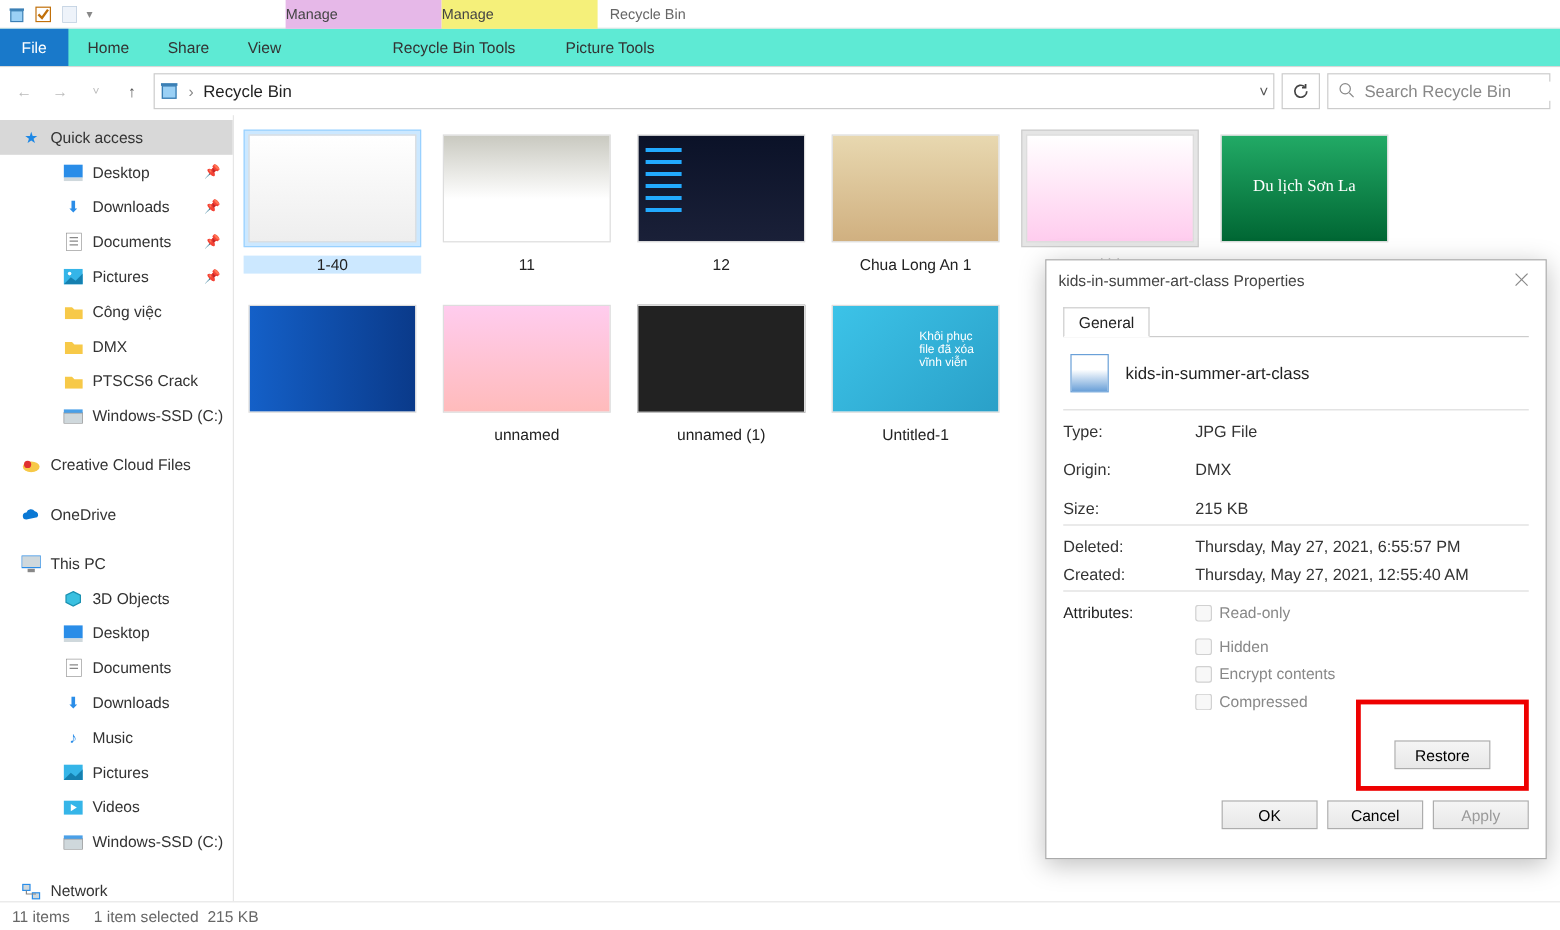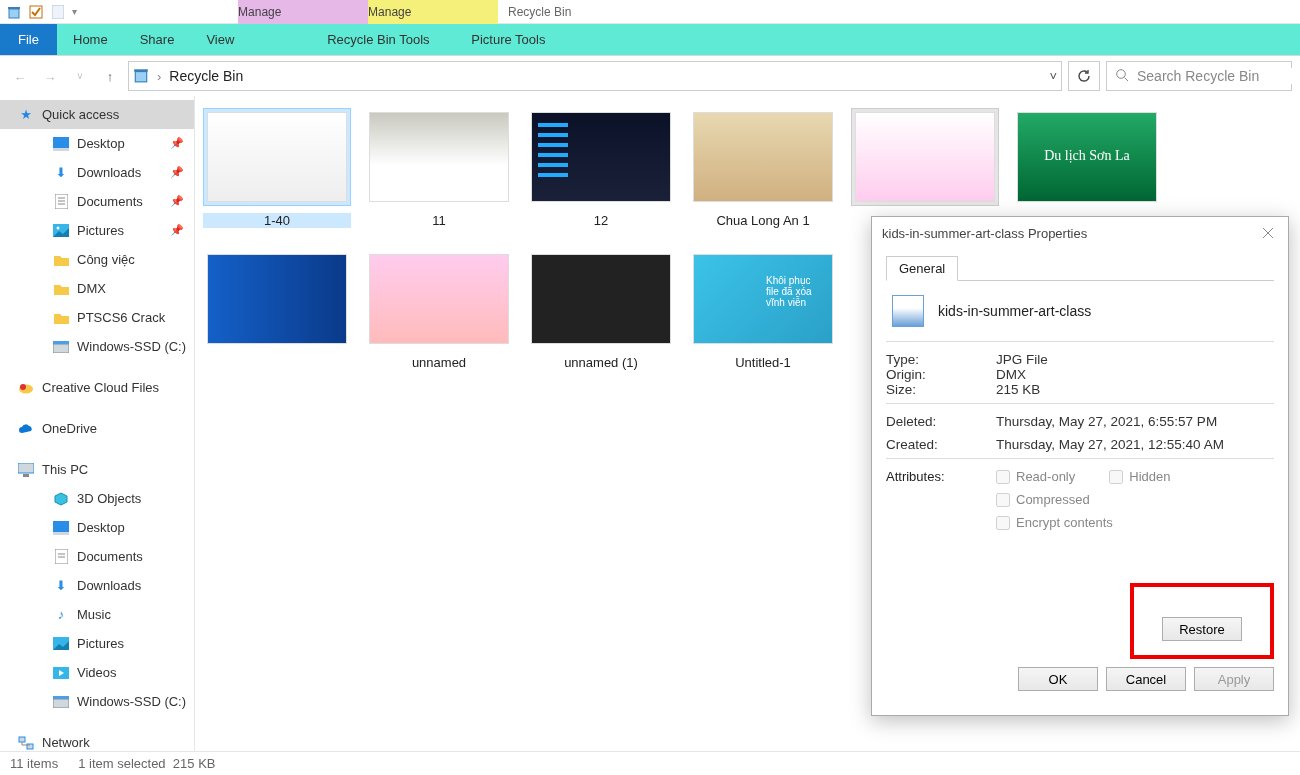--- a/index.html
+++ b/index.html
@@ -72,25 +72,25 @@
   
   .dlg { position:absolute; left:871px; top:216px; width:418px; height:500px; background:#fff; border:1px solid #aaa; box-shadow:0 5px 20px rgba(0,0,0,.25);}
   .dlg-title { display:flex; align-items:center; height:32px; padding:0 10px; font-size:13px; color:#444; position:relative;}
   .dlg-close { position:absolute; right:6px; top:4px; width:28px; height:24px; display:flex; align-items:center; justify-content:center; color:#888;}
   .dlg-body { padding:6px 14px 10px;}
   .tabstrip { border-bottom:1px solid #ccc; margin-bottom:14px;}
   .tab { display:inline-block; padding:4px 12px; border:1px solid #ccc; border-bottom:1px solid #fff; background:#fff; position:relative; top:1px; font-size:13px;}
   .fileheader{ display:flex; align-items:center; gap:14px; margin:8px 0 14px 6px;}
   .fileicon{ width:32px; height:32px; border:1px solid #6aa0d8; background:linear-gradient(#fff 40%,#6aa0d8);}
   .hr{ border:none; border-top:1px solid #ddd; margin:4px 0 10px;}
-  .kv{ display:grid; grid-template-columns:110px 1fr; row-gap:0; font-size:13.5px; color:#333; margin-bottom:6px;}
+  .kv{ display:grid; grid-template-columns:110px 1fr; row-gap:17px; font-size:13.5px; color:#333; margin-bottom:6px;}
   .kv.tight{ row-gap:8px;}
   .attr-grid{ display:grid; grid-template-columns:110px 1fr; }
   .chkcol{ display:flex; flex-direction:column; gap:8px; color:#888;}
-  .chkrow{ display:flex; gap:34px;}
+  .chkrow{ display:flex; gap:13px;flex-direction:column;}
   .chk{ display:flex; align-items:center; gap:6px;}
   .chk input{ width:14px; height:14px;}
   .restore-box{ border:4px solid #e00; padding:18px 14px 14px; position:absolute; right:14px; bottom:56px; width:144px; height:76px; display:flex; align-items:flex-end; justify-content:center;}
   .btn{ min-width:72px; height:24px; border:1px solid #adadad; background:linear-gradient(#f5f5f5,#e8e8e8); font-size:13px;}
   .btn:disabled{ color:#9a9a9a;}
   .dlg-buttons{ position:absolute; right:14px; bottom:24px; display:flex; gap:8px;}
   .dlg-buttons .btn{ width:80px;}
 
   
   .status{ position:absolute; bottom:0; left:0; right:0; height:24px; border-top:1px solid #e6e6e6; display:flex; align-items:center; padding:0 10px; gap:20px; color:#666; font-size:13px;}
@@ -412,25 +412,25 @@
               <input type="checkbox" disabled="" style="">
               <span>Read-only</span>
             </label>
           <label class="chk">
               <input type="checkbox" disabled="" style="">
               <span>Hidden</span>
             </label>
         </div>
         <label class="chk">
             <input type="checkbox" disabled="" style="">
-            <span>Compressed</span>
+            <span>Encrypt contents</span>
           </label>
         <label class="chk">
             <input type="checkbox" disabled="" style="">
-            <span>Encrypt contents</span>
+            <span>Compressed</span>
           </label>
       </div>
     </div>
   </div>
   <div class="restore-box">
     <button class="btn" style="width:80px;">Restore</button>
   </div>
   <div class="dlg-buttons">
     <button class="btn">OK</button>
     <button class="btn">Cancel</button>

